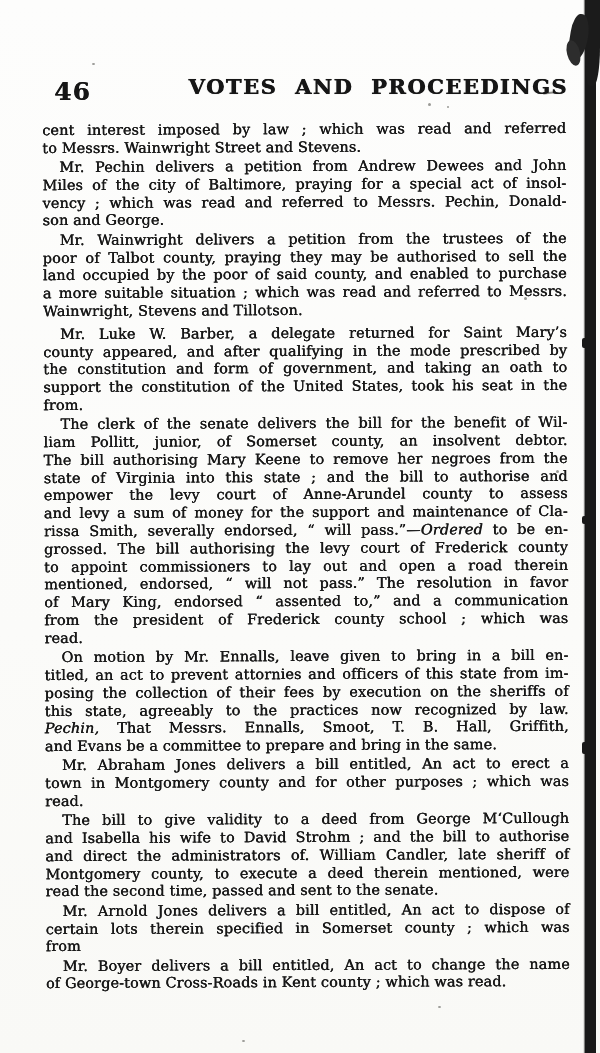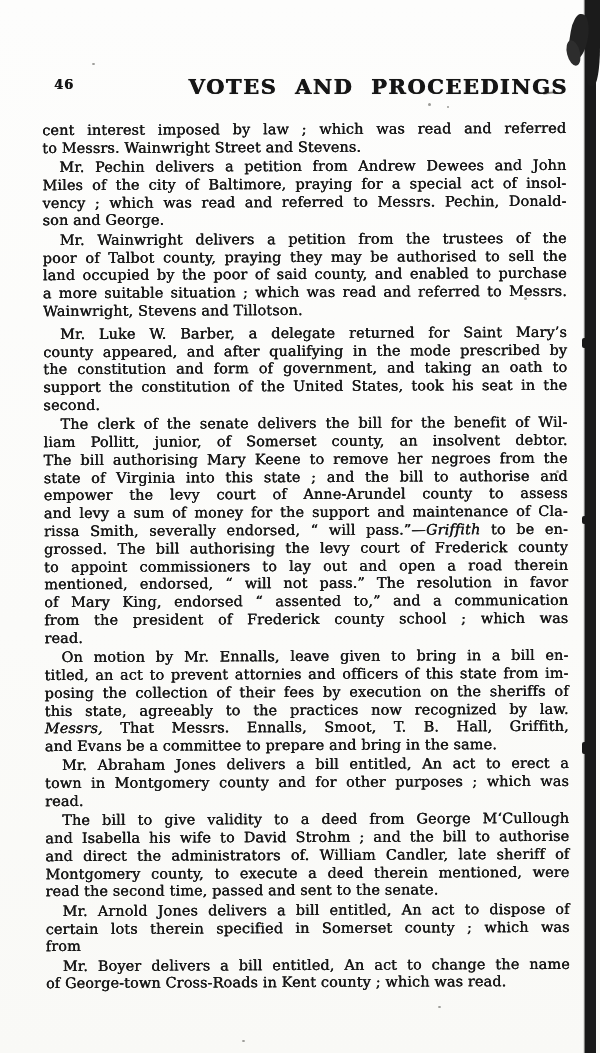--- a/index.html
+++ b/index.html
@@ -46,21 +46,21 @@
   .sp4 { left: 447px; top: 106px; width: 2px; height: 2px; }
   .sp5 { left: 524px; top: 297px; width: 3px; height: 3px; }
   .sp6 { left: 556px; top: 470px; width: 3px; height: 3px; }
   .sp7 { left: 438px; top: 1006px; width: 3px; height: 2px; }
   .sp8 { left: 242px; top: 1040px; width: 3px; height: 2px; }
 
   
   .header { position: absolute; top: 74px; left: 44px; width: 524px; height: 34px; }
   .pagenum {
     position: absolute; left: 10px; top: 3px;
-    font-size: 13px; font-weight: bold; letter-spacing: 1px;
+    font-size: 25px; font-weight: bold; letter-spacing: 1px;
     text-shadow: 0.4px 0 0 currentColor;
   }
   .title {
     text-align: right; padding-left: 14px;
     font-size: 21px; font-weight: bold;
     letter-spacing: 1.5px; word-spacing: 9px;
     text-shadow: 0.5px 0 0 currentColor, 0 0 0.7px rgba(20,20,20,.5);
   }
 
   
@@ -124,43 +124,43 @@
         <div class="line"><span>poor of Talbot county, praying they may be authorised to sell the</span></div>
         <div class="line"><span>land occupied by the poor of said county, and enabled to purchase</span></div>
         <div class="line"><span>a more suitable situation ; which was read and referred to Messrs.</span></div>
         <div class="line last"><span>Wainwright, Stevens and Tillotson.</span></div>
       </div>
       <div class="para gap">
         <div class="line indent"><span>Mr. Luke W. Barber, a delegate returned for Saint Mary’s</span></div>
         <div class="line"><span>county appeared, and after qualifying in the mode prescribed by</span></div>
         <div class="line"><span>the constitution and form of government, and taking an oath to</span></div>
         <div class="line"><span>support the constitution of the United States, took his seat in the</span></div>
-        <div class="line last"><span>second.</span></div>
+        <div class="line last"><span>from.</span></div>
       </div>
       <div class="para">
         <div class="line indent"><span>The clerk of the senate delivers the bill for the benefit of Wil-</span></div>
         <div class="line"><span>liam Pollitt, junior, of Somerset county, an insolvent debtor.</span></div>
         <div class="line"><span>The bill authorising Mary Keene to remove her negroes from the</span></div>
         <div class="line"><span>state of Virginia into this state ; and the bill to authorise and</span></div>
         <div class="line"><span>empower the levy court of Anne-Arundel county to assess</span></div>
         <div class="line"><span>and levy a sum of money for the support and maintenance of Cla-</span></div>
-        <div class="line"><span>rissa Smith, severally endorsed, “ will pass.”—</span><em>Griffith</em><span> to be en-</span></div>
+        <div class="line"><span>rissa Smith, severally endorsed, “ will pass.”—</span><em>Ordered</em><span> to be en-</span></div>
         <div class="line"><span>grossed.  The bill authorising the levy court of Frederick county</span></div>
         <div class="line"><span>to appoint commissioners to lay out and open a road therein</span></div>
         <div class="line"><span>mentioned, endorsed, “ will not pass.”  The resolution in favor</span></div>
         <div class="line"><span>of Mary King, endorsed “ assented to,” and a communication</span></div>
         <div class="line"><span>from the president of Frederick county school ; which was</span></div>
         <div class="line last"><span>read.</span></div>
       </div>
       <div class="para">
         <div class="line indent"><span>On motion by Mr. Ennalls, leave given to bring in a bill en-</span></div>
         <div class="line"><span>titled, an act to prevent attornies and officers of this state from im-</span></div>
         <div class="line"><span>posing the collection of their fees by execution on the sheriffs of</span></div>
         <div class="line"><span>this state, agreeably to the practices now recognized by law.</span></div>
-        <div class="line"><em>Messrs,</em><span> That Messrs. Ennalls, Smoot, T. B. Hall, Griffith,</span></div>
+        <div class="line"><em>Pechin,</em><span> That Messrs. Ennalls, Smoot, T. B. Hall, Griffith,</span></div>
         <div class="line last"><span>and Evans be a committee to prepare and bring in the same.</span></div>
       </div>
       <div class="para">
         <div class="line indent"><span>Mr. Abraham Jones delivers a bill entitled, An act to erect a</span></div>
         <div class="line"><span>town in Montgomery county and for other purposes ; which was</span></div>
         <div class="line last"><span>read.</span></div>
       </div>
       <div class="para">
         <div class="line indent"><span>The bill to give validity to a deed from George M‘Cullough</span></div>
         <div class="line"><span>and Isabella his wife to David Strohm ; and the bill to authorise</span></div>

